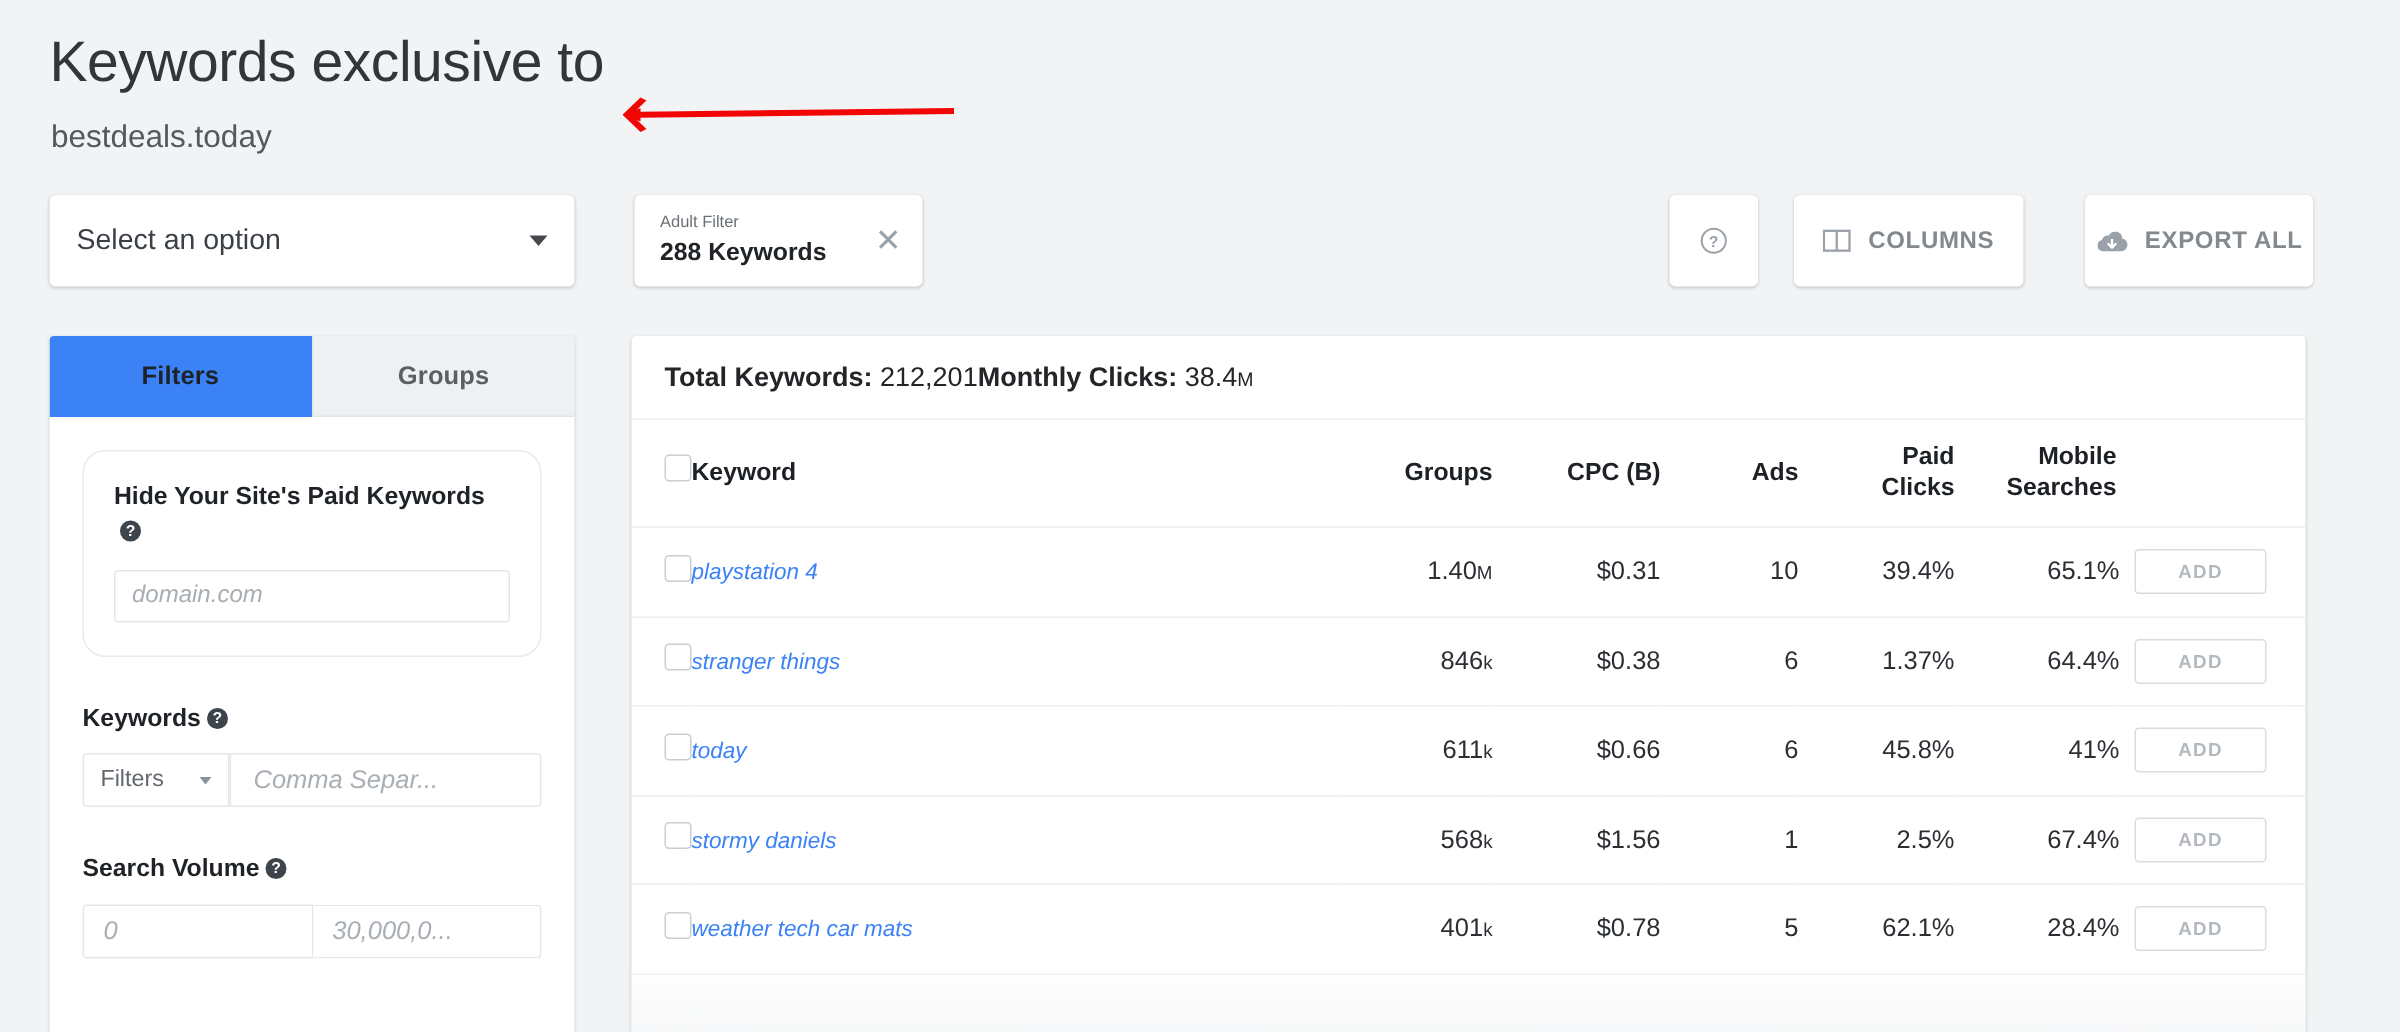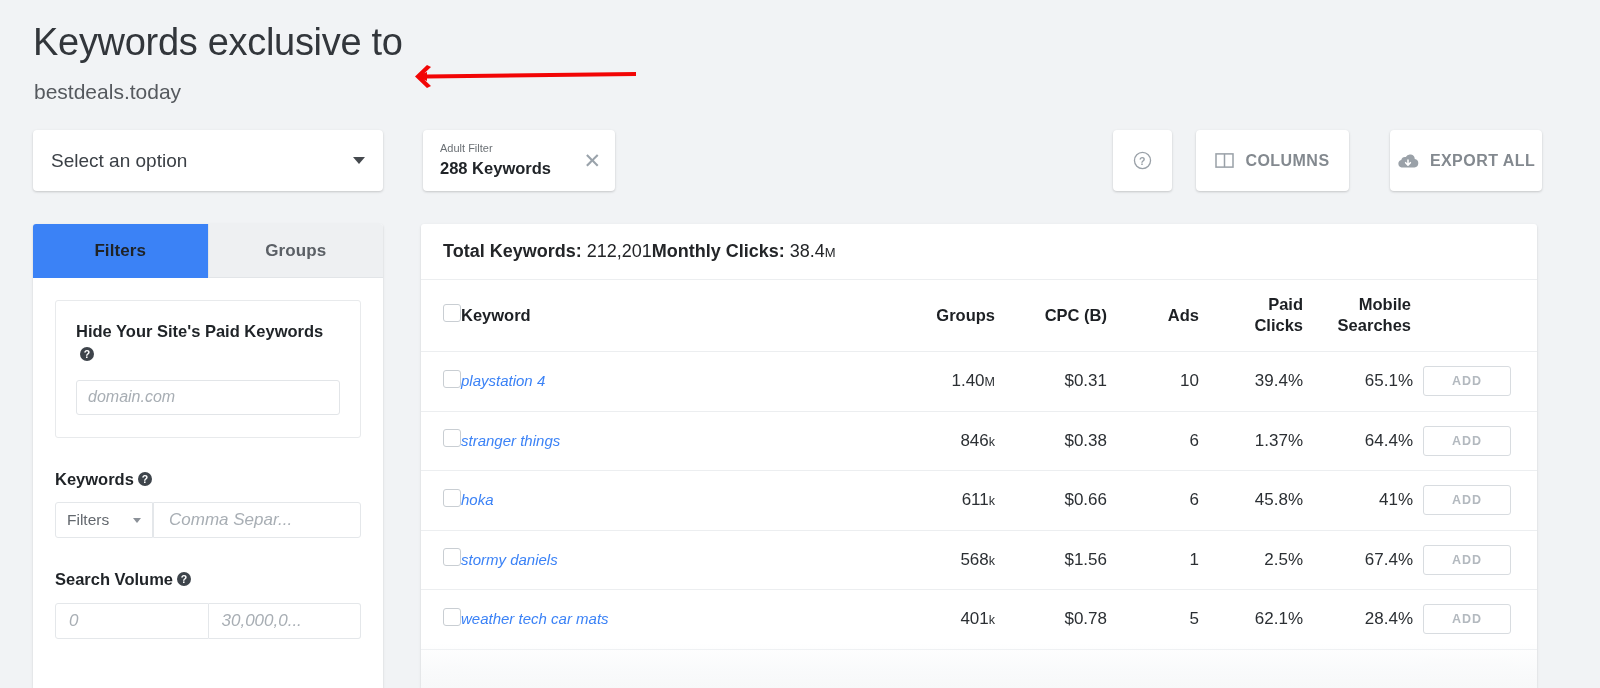--- a/index.html
+++ b/index.html
@@ -78,21 +78,21 @@
   .tab {
     flex: 1; display: flex; align-items: center; justify-content: center;
     font-size: 17px; font-weight: 700; letter-spacing: .1px;
   }
   .tab.active { background: #3b82f6; color: #1f2327; }
   .tab.inactive { background: #eef0f2; color: #5b6066; border-bottom: 1px solid #e2e5e8; border-left: 1px solid #e2e5e8; }
 
   .panel-body { padding: 22px 22px 0 22px; }
 
   .sub-card {
-    border: 1px solid #e8eaec; border-radius: 3px;
+    border: 1px solid #e8eaec; border-radius: 15px;
     padding: 19px 20px 22px 20px;
   }
   .f-label {
     font-size: 16.5px; font-weight: 700; color: #1f2327;
     line-height: 1.42; display: block;
   }
   .help-dot {
     display: inline-block; width: 14px; height: 14px; border-radius: 50%;
     background: #3e444b; color: #fff; font-size: 10.5px; font-weight: 700;
     text-align: center; line-height: 14px; vertical-align: 2px; margin-left: 4px;
@@ -322,21 +322,21 @@
             <td class="c-ms cell-r">64.4%</td>
             <td class="c-add">
               <div class="add-btn">ADD</div>
             </td>
             <td class="c-menu">
               <div class="kebab"></div>
             </td>
           </tr>
           <tr>
             <td class="c-check"><span class="cb"></span></td>
-            <td class="c-kw"><span class="kw-link">hoka</span></td>
+            <td class="c-kw"><span class="kw-link">today</span></td>
             <td class="c-vol cell-r"><span>611</span><span class="unit">k</span></td>
             <td class="c-cpc cell-r">$0.66</td>
             <td class="c-ads cell-r">6</td>
             <td class="c-pc cell-r">45.8%</td>
             <td class="c-ms cell-r">41%</td>
             <td class="c-add">
               <div class="add-btn">ADD</div>
             </td>
             <td class="c-menu">
               <div class="kebab"></div>

